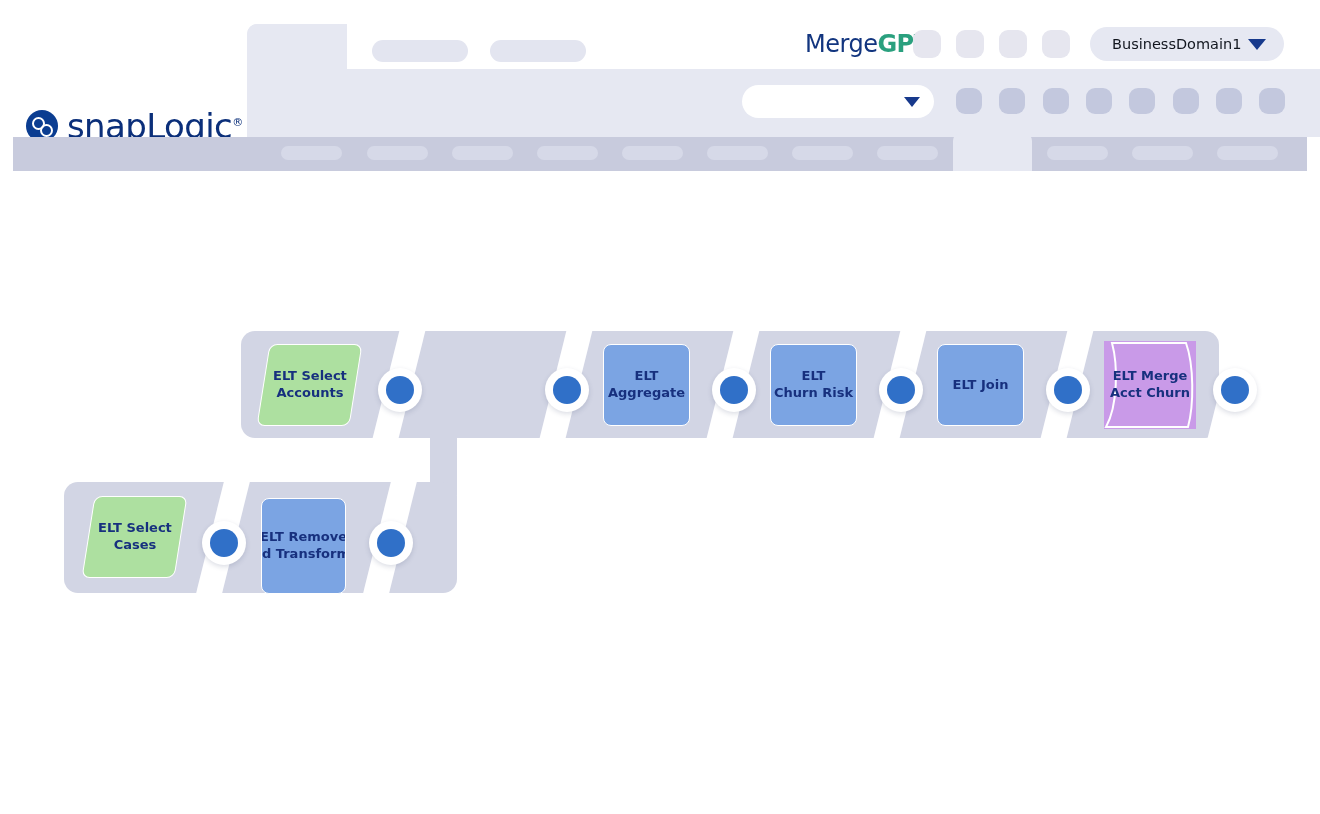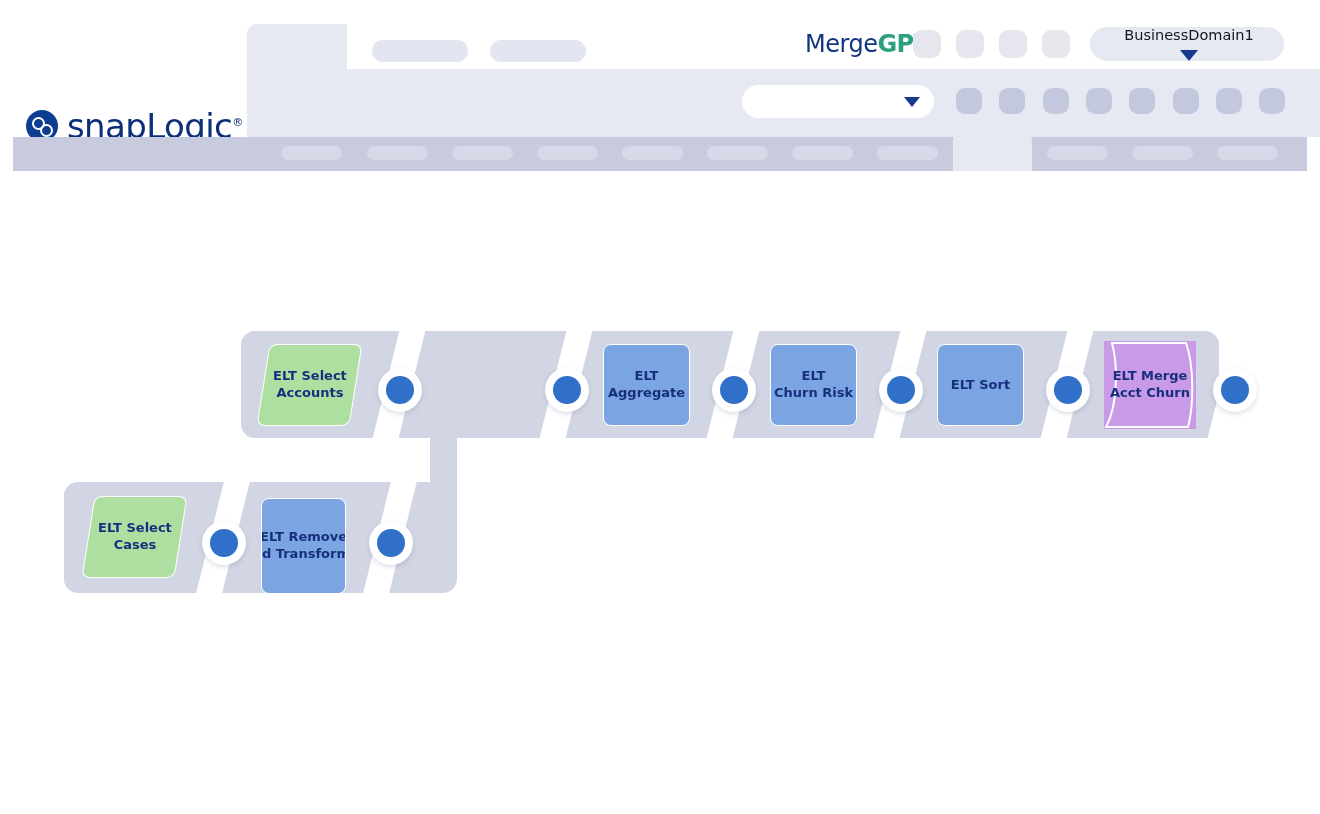--- a/index.html
+++ b/index.html
@@ -120,21 +120,20 @@
     border-radius: 9px; background: #c3c8de;
   }
 
   
   .domain-select {
     position: absolute; left: 1090px; top: 27px;
     width: 194px; height: 34px;
     background: #e6e8f2; border-radius: 17px;
     display: flex; align-items: center; justify-content: space-between;
     padding: 0 18px 0 22px;
-    flex-direction: column;
   }
   .domain-label {
     font-size: 14.5px; color: #12161f;
     font-family: "DejaVu Sans", sans-serif;
   }
   .tri-down {
     width: 0; height: 0;
     border-left: 9px solid transparent;
     border-right: 9px solid transparent;
     border-top: 11px solid #17398c;
@@ -335,21 +334,21 @@
       <span class="node-label">ELT
 Aggregate</span>
     </div>
 
     <div class="node node-rect" style="left:770px;top:173px;width:87px;height:82px;">
       <span class="node-label">ELT
 Churn Risk</span>
     </div>
 
     <div class="node node-rect" style="left:937px;top:173px;width:87px;height:82px;">
-      <span class="node-label">ELT Sort</span>
+      <span class="node-label">ELT Join</span>
     </div>
 
     <div class="node node-wave" style="left:1104px;top:170px;width:92px;height:88px;">
       <svg width="92" height="88" viewBox="0 0 92 88">
         <path d="M8,2 C14,24 14,64 2,86 L84,86 C90,64 90,24 82,2 Z" fill="#c99ae8" stroke="#ffffff" stroke-width="2"></path>
       </svg>
       <span class="node-label">ELT Merge
 Acct Churn</span>
     </div>
 

